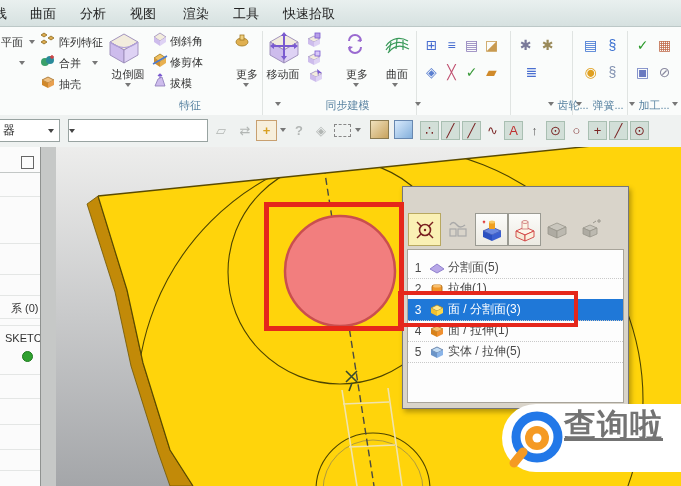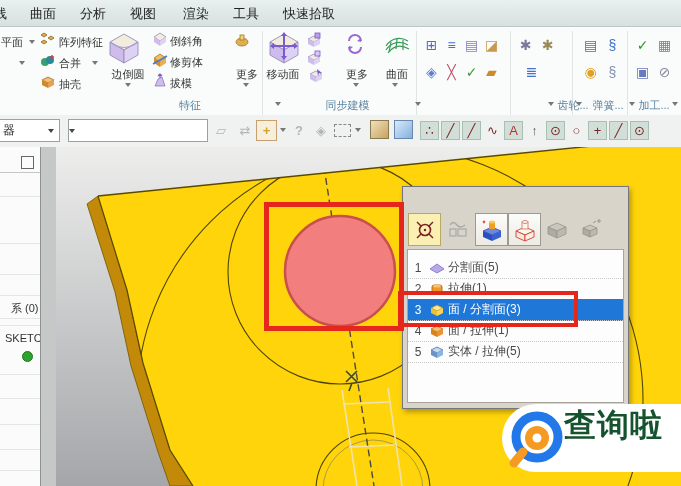--- a/index.html
+++ b/index.html
@@ -39,21 +39,21 @@
   .qbtn.selected{border:1px solid #b8a860;background:#faf0b4;}
   #qlist{position:absolute;left:4px;top:62px;width:215px;height:152px;background:#fdfdfd;border:1px solid #a8a49a;overflow:hidden;}
   .qrow{position:absolute;left:0;width:100%;height:21px;display:flex;align-items:center;font-size:12px;color:#4a4a4a;border-bottom:1px dotted #c9c9c9;}
   .qrow .qn{width:14px;text-align:center;margin-left:3px;}
   .qrow .qi{width:16px;height:14px;margin:0 3px 0 4px;}
   .qrow.sel{background:#1f78d8;color:#fff;}
   
   #rect1{left:264px;top:202px;width:140px;height:129px;border:5px solid #e5271b;box-sizing:border-box;z-index:60;}
   #rect2{left:398px;top:291px;width:180px;height:36px;border:4px solid #e5271b;box-sizing:border-box;z-index:61;}
   #wmark{left:502px;top:404px;width:179px;height:68px;background:#fff;border-radius:34px 0 0 34px;z-index:70;}
-  #wmark .wt{position:absolute;left:62px;top:0px;font-size:32px;font-weight:bold;color:#14532d;letter-spacing:1px;white-space:nowrap;}
+  #wmark .wt{position:absolute;left:62px;top:0px;font-size:32px;font-weight:bold;color:#737373;letter-spacing:1px;white-space:nowrap;text-decoration:underline;}
   #wmark .wu{position:absolute;left:64px;top:42px;font-size:15px;color:#1a1a1a;white-space:nowrap;}
 </style>
 </head>
 <body>
 
 <div id="stage">
 
   <div class="abs" id="menubar">
     <span class="mitem" style="left:-6px">线</span>
     <span class="mitem" style="left:30px">曲面</span>

